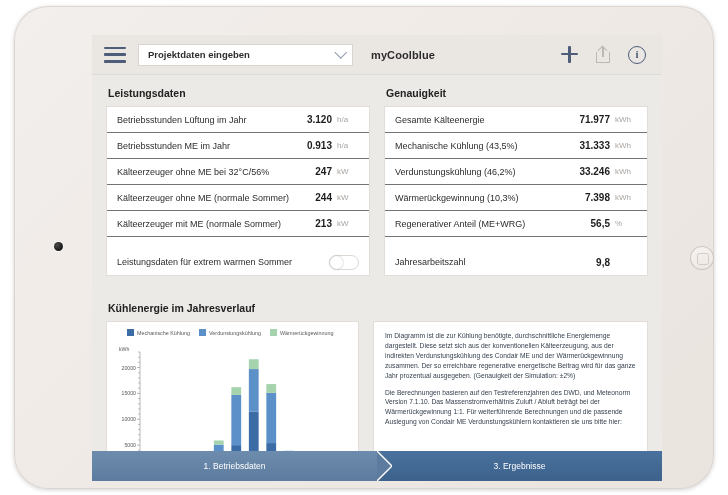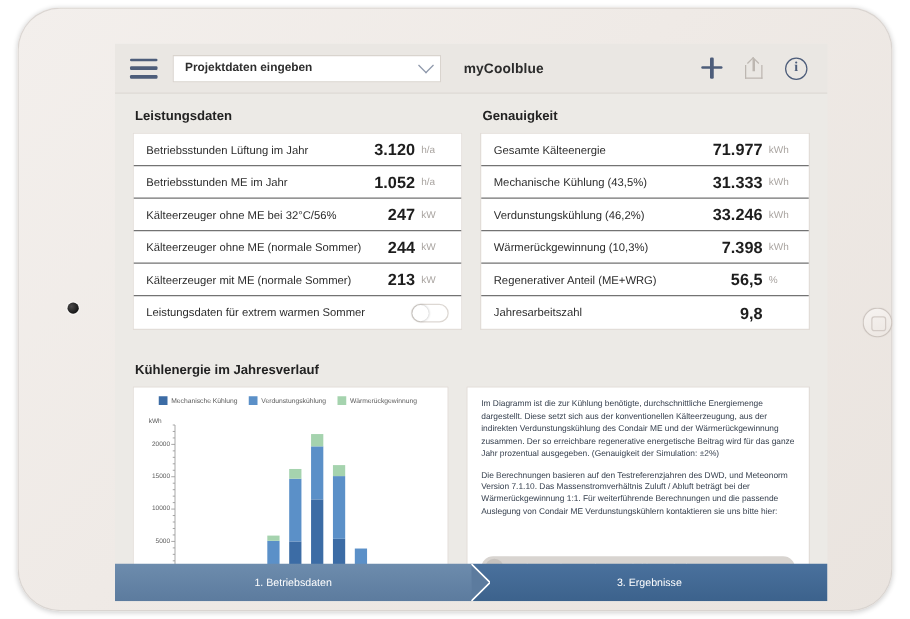--- a/index.html
+++ b/index.html
@@ -105,23 +105,23 @@
 
   .section-title { font-size:10.5px; font-weight:bold; color:#222; margin:2px 0 7px 2px; }
 
   .card { background:#fff; border:1px solid #e2ddd8; }
   .row {
     display:flex; align-items:center;
     height:26px; padding:0 10px;
     border-bottom:1px solid #737373;
     font-size:9px; color:#2c2c2c;
   }
-  .row:last-child { border-bottom:none; }
+  .row:last-child { border-bottom:none;margin-top:12px; }
   .row .label { flex:1 1 auto; white-space:nowrap; overflow:hidden; text-overflow:ellipsis; }
-  .row .value { font-weight:bold; font-size:13px; color:#1d1d1d; text-align:right;
+  .row .value { font-weight:bold; font-size:10px; color:#1d1d1d; text-align:right;
                 margin-right:5px; white-space:nowrap; }
   .row .unit { width:22px; color:#a9a4a0; font-size:8px; text-align:left; }
 
   
   .toggle-row .tg {
     width:30px; height:15px; border-radius:8px;
     background:#fff; border:1px solid #ddd8d3; position:relative; cursor:pointer;
   }
   .toggle-row .tg::after {
     content:""; position:absolute; left:0px; top:0px;
@@ -218,21 +218,21 @@
         <div class="section-title">Leistungsdaten</div>
         <div class="card">
 
           <div class="row">
             <span class="label">Betriebsstunden Lüftung im Jahr</span>
             <span class="value">3.120</span>
             <span class="unit">h/a</span>
           </div>
           <div class="row">
             <span class="label">Betriebsstunden ME im Jahr</span>
-            <span class="value">1.052</span>
+            <span class="value">0.913</span>
             <span class="unit">h/a</span>
           </div>
           <div class="row">
             <span class="label">Kälteerzeuger ohne ME bei 32°C/56%</span>
             <span class="value">247</span>
             <span class="unit">kW</span>
           </div>
           <div class="row">
             <span class="label">Kälteerzeuger ohne ME (normale Sommer)</span>
             <span class="value">244</span>

